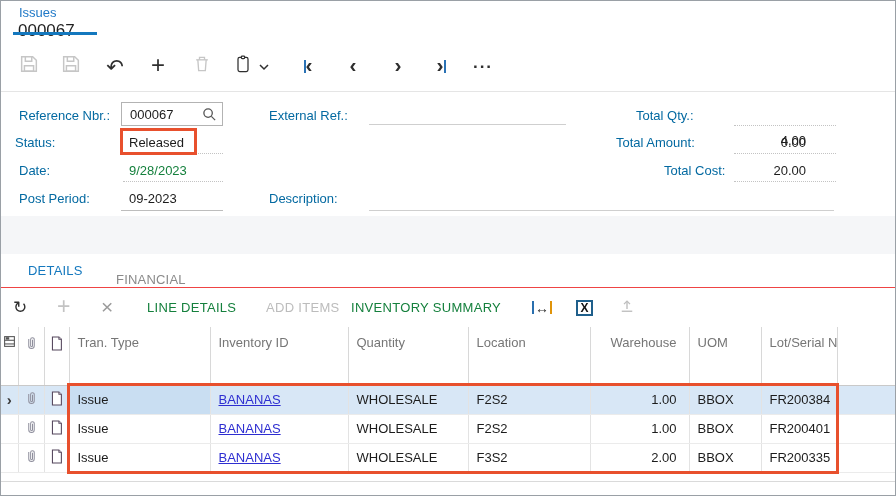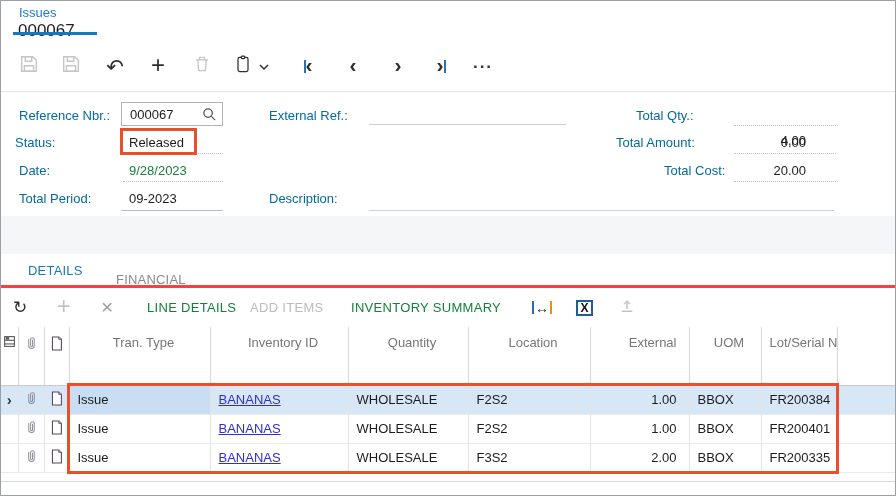--- a/index.html
+++ b/index.html
@@ -22,38 +22,38 @@
   .f-value{position:absolute;font-size:13px;color:#1c1c1c;white-space:nowrap;}
   .ref-input{position:absolute;left:120px;top:101px;width:102px;height:24px;border:1px solid #b3b3b3;background:#fff;display:flex;align-items:center;}
   .ref-input .val{font-size:13px;color:#1c1c1c;padding-left:8px;flex:1;}
   .dotted-u{position:absolute;border-bottom:1px dotted #c3c3c3;height:1px;}
   .solid-u{position:absolute;border-bottom:1px solid #bdbdbd;height:1px;}
   .light-u{position:absolute;border-bottom:1px solid #cfcfcf;height:1px;}
   .total-val{position:absolute;font-size:13px;color:#1c1c1c;text-align:right;width:105px;}
 
   
   .band{position:absolute;left:0;top:215px;width:100%;height:38px;background:#f5f6f8;}
-  .tabs{position:absolute;left:0;top:253px;width:100%;height:34px;background:#fff;border-bottom:3px solid #ef4444;}
+  .tabs{position:absolute;left:0;top:253px;width:100%;height:34px;background:#fff;border-bottom:1px solid #ef4444;}
   .tab{position:absolute;top:0;height:33px;display:flex;align-items:center;padding:0 15px;font-size:13px;letter-spacing:.2px;cursor:pointer;}
   .tab.active{color:#1478be;}
   .tab.inactive{color:#8a8a8a;align-items:flex-end;}
   .tab-indicator{position:absolute;left:12px;top:31px;width:84px;height:3px;background:#1478be;}
 
   
   .gtb{position:absolute;left:0;top:287px;width:100%;height:39px;background:#fff;}
   .gtb-item{position:absolute;top:0;height:39px;display:flex;align-items:center;cursor:pointer;}
   .gtb-text{font-size:13px;letter-spacing:.3px;color:#15803d;white-space:nowrap;}
   .gtb-text.off{color:#bcbcbc;cursor:default;}
   .fitbar-b{display:inline-block;width:2px;height:13px;background:#2a6fae;}
   .fitbar-o{display:inline-block;width:2px;height:13px;background:#e0940a;}
   .excel-box{width:17px;height:16px;border:2px solid #1f5f8b;color:#111;font-size:12px;font-weight:700;display:flex;align-items:center;justify-content:center;background:#fff;}
 
   
   .grid{position:absolute;left:0;top:326px;width:894px;border-collapse:collapse;table-layout:fixed;}
-  .grid th{height:58px;vertical-align:top;text-align:center;font-weight:400;font-size:13px;color:#767676;padding:8px 0 0 8px;border-right:1px solid #d8d8d8;border-bottom:1px solid #c9c9c9;background:#fff;overflow:hidden;white-space:nowrap;}
+  .grid th{height:58px;vertical-align:top;text-align:left;font-weight:400;font-size:13px;color:#767676;padding:8px 0 0 8px;border-right:1px solid #d8d8d8;border-bottom:1px solid #c9c9c9;background:#fff;overflow:hidden;white-space:nowrap;}
   .grid td{height:29px;font-size:13px;color:#1c1c1c;padding:0 0 0 8px;border-right:1px solid #e3e3e3;border-bottom:1px solid #ebebeb;background:#fff;overflow:hidden;white-space:nowrap;}
   .grid th.num,.grid td.num{text-align:right;padding:0 12px 0 0;}
   .grid th.num{padding-top:8px;}
   .grid th.icon-c,.grid td.icon-c{text-align:center;padding:0;}
   .grid th.icon-c{padding-top:8px;}
   tr.selected td{background:#d8e7f6;}
   tr.selected td.active-cell{background:#c9def2;}
   a.inv-link{color:#2e2ed1;text-decoration:underline;cursor:pointer;}
   .row-marker{font-size:15px;font-weight:700;color:#3c3c3c;line-height:1;}
 
@@ -140,21 +140,21 @@
   </div>
 
   <div class="f-label" style="left:14px;top:134px;">Status:</div>
   <div class="dotted-u" style="left:122px;top:152px;width:100px;"></div>
   <div class="f-value" style="left:128px;top:134px;">Released</div>
 
   <div class="f-label" style="left:18px;top:162px;">Date:</div>
   <div class="dotted-u" style="left:122px;top:180px;width:100px;"></div>
   <div class="f-value" style="left:128px;top:162px;color:#15803d;">9/28/2023</div>
 
-  <div class="f-label" style="left:18px;top:190px;">Total Period:</div>
+  <div class="f-label" style="left:18px;top:190px;">Post Period:</div>
   <div class="solid-u" style="left:120px;top:209px;width:102px;"></div>
   <div class="f-value" style="left:128px;top:190px;">09-2023</div>
 
   <div class="f-label" style="left:268px;top:107px;">External Ref.:</div>
   <div class="light-u" style="left:368px;top:123px;width:197px;"></div>
 
   <div class="f-label" style="left:268px;top:190px;">Description:</div>
   <div class="light-u" style="left:368px;top:209px;width:465px;"></div>
 
   <div class="f-label" style="left:615px;top:107px;margin-left:20px;">Total Qty.:</div>
@@ -186,21 +186,21 @@
       </div>
     <div class="gtb-item" style="left:56px;">
         <span style="font-size:23px;font-weight:300;color:#c3c3c3;line-height:1;margin-top:-3px;">+</span>
       </div>
     <div class="gtb-item" style="left:100px;">
         <span style="font-size:21px;color:#9b9b9b;line-height:1;margin-top:-2px;">×</span>
       </div>
     <div class="gtb-item" style="left:146px;">
         <span class="gtb-text">LINE DETAILS</span>
       </div>
-    <div class="gtb-item" style="left:249px;">
+    <div class="gtb-item" style="left:265px;">
         <span class="gtb-text off">ADD ITEMS</span>
       </div>
     <div class="gtb-item" style="left:350px;">
         <span class="gtb-text">INVENTORY SUMMARY</span>
       </div>
     <div class="gtb-item" style="left:531px;">
         <span class="fitbar-b"></span>
         <span class="glyph" style="font-size:14px;margin:0 1px;">↔</span>
         <span class="fitbar-o"></span>
       </div>
@@ -242,21 +242,21 @@
               <path d="M3.5 4v8.5a3.5 3.5 0 0 0 7 0V4.5a2.3 2.3 0 0 0-4.6 0v8a1.2 1.2 0 0 0 2.4 0V5"></path>
             </svg></th>
       <th class="icon-c"><svg width="13" height="16" viewBox="0 0 16 18" fill="#fff" stroke="#54465c" stroke-width="1.3">
               <path d="M3 1.5h8l3 3v13H3z"></path>
               <path d="M11 1.5v3h3"></path>
             </svg></th>
       <th>Tran. Type</th>
       <th>Inventory ID</th>
       <th>Quantity</th>
       <th>Location</th>
-      <th class="num">External</th>
+      <th class="num">Warehouse</th>
       <th>UOM</th>
       <th>Lot/Serial Nbr.</th>
       <th></th>
     </tr>
     <tr class="selected">
       <td class="icon-c"><span class="row-marker">›</span></td>
       <td class="icon-c"><svg width="11" height="16" viewBox="0 0 14 18" fill="none" stroke="#8e8e9c" stroke-width="1.3">
               <path d="M3.5 4v8.5a3.5 3.5 0 0 0 7 0V4.5a2.3 2.3 0 0 0-4.6 0v8a1.2 1.2 0 0 0 2.4 0V5"></path>
             </svg></td>
       <td class="icon-c"><svg width="13" height="16" viewBox="0 0 16 18" fill="#fff" stroke="#54465c" stroke-width="1.3">

